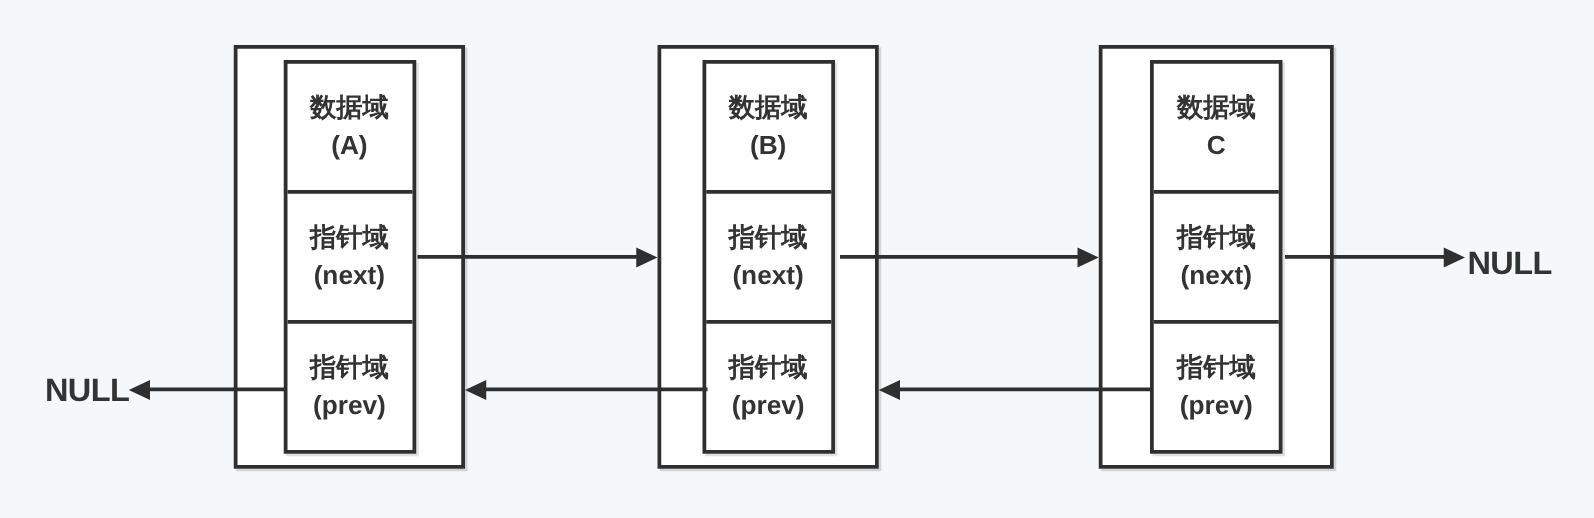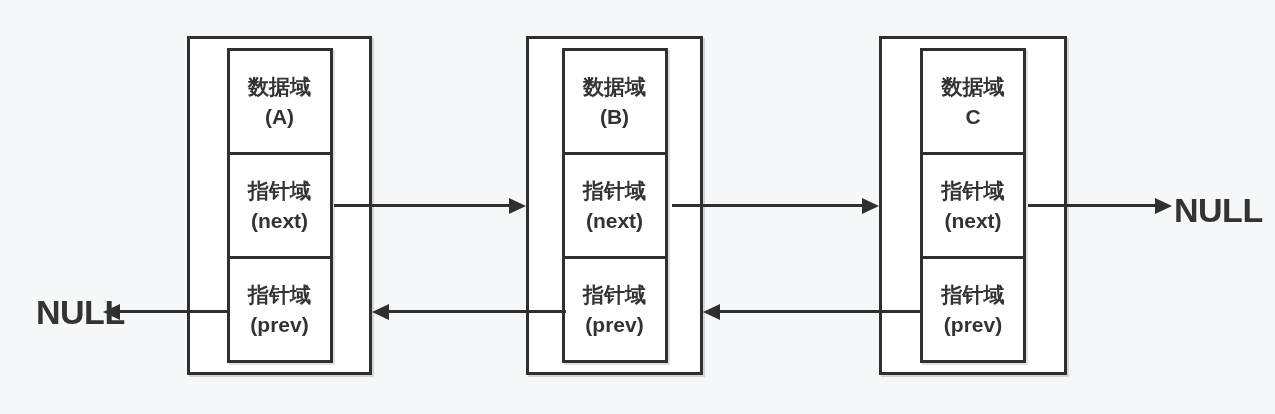--- a/index.html
+++ b/index.html
@@ -45,21 +45,21 @@
 
   
   .hline{position:absolute;height:3px;background:var(--stroke);}
   .tri{position:absolute;width:0;height:0;border-top:8px solid transparent;border-bottom:8px solid transparent;}
   .tri-right{border-left:17px solid var(--stroke);}
   .tri-left{border-right:17px solid var(--stroke);}
 
   
   .null-label{
     position:absolute;
-    font-size:34px;font-weight:700;line-height:28px;
+    font-size:26px;font-weight:700;line-height:28px;
     color:var(--text);letter-spacing:-0.5px;
   }
 </style>
 </head>
 <body>
 
 <div class="canvas">
 
   <div class="node" style="left:187px;width:185px;">
     <div class="inner">

